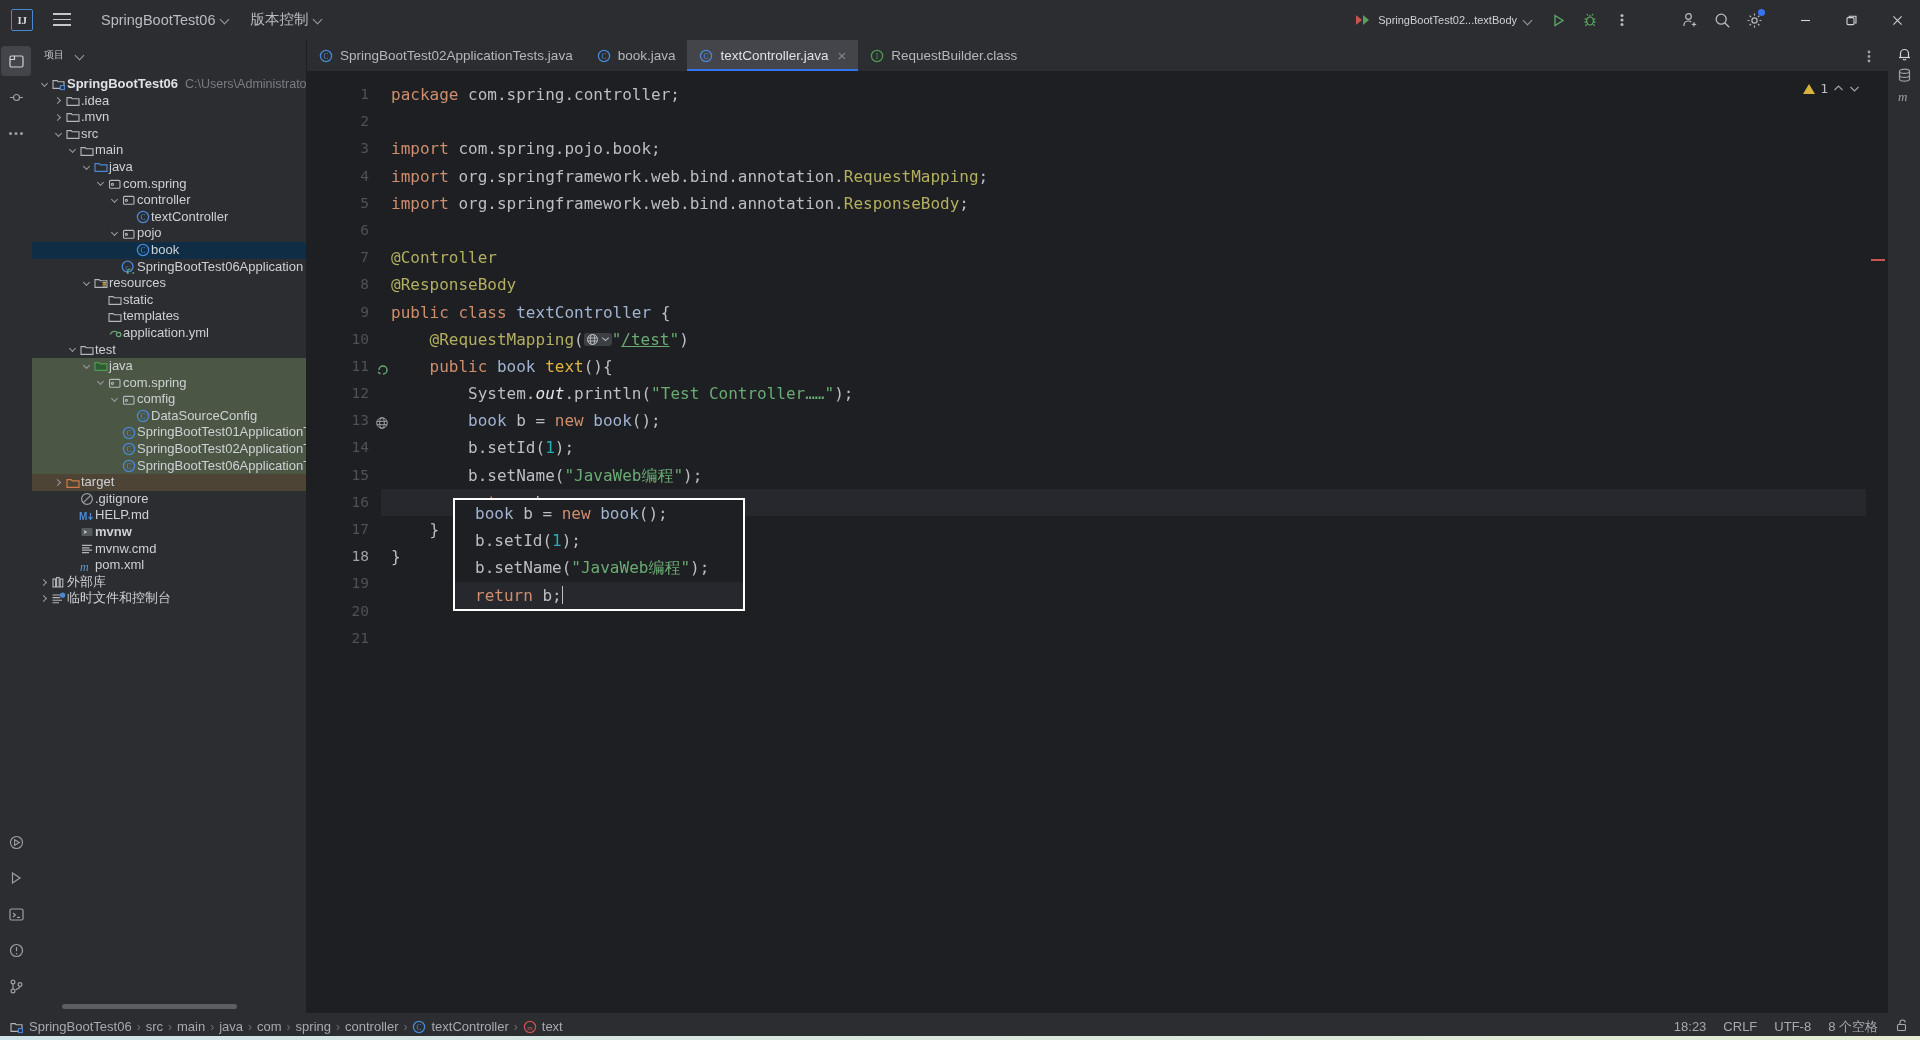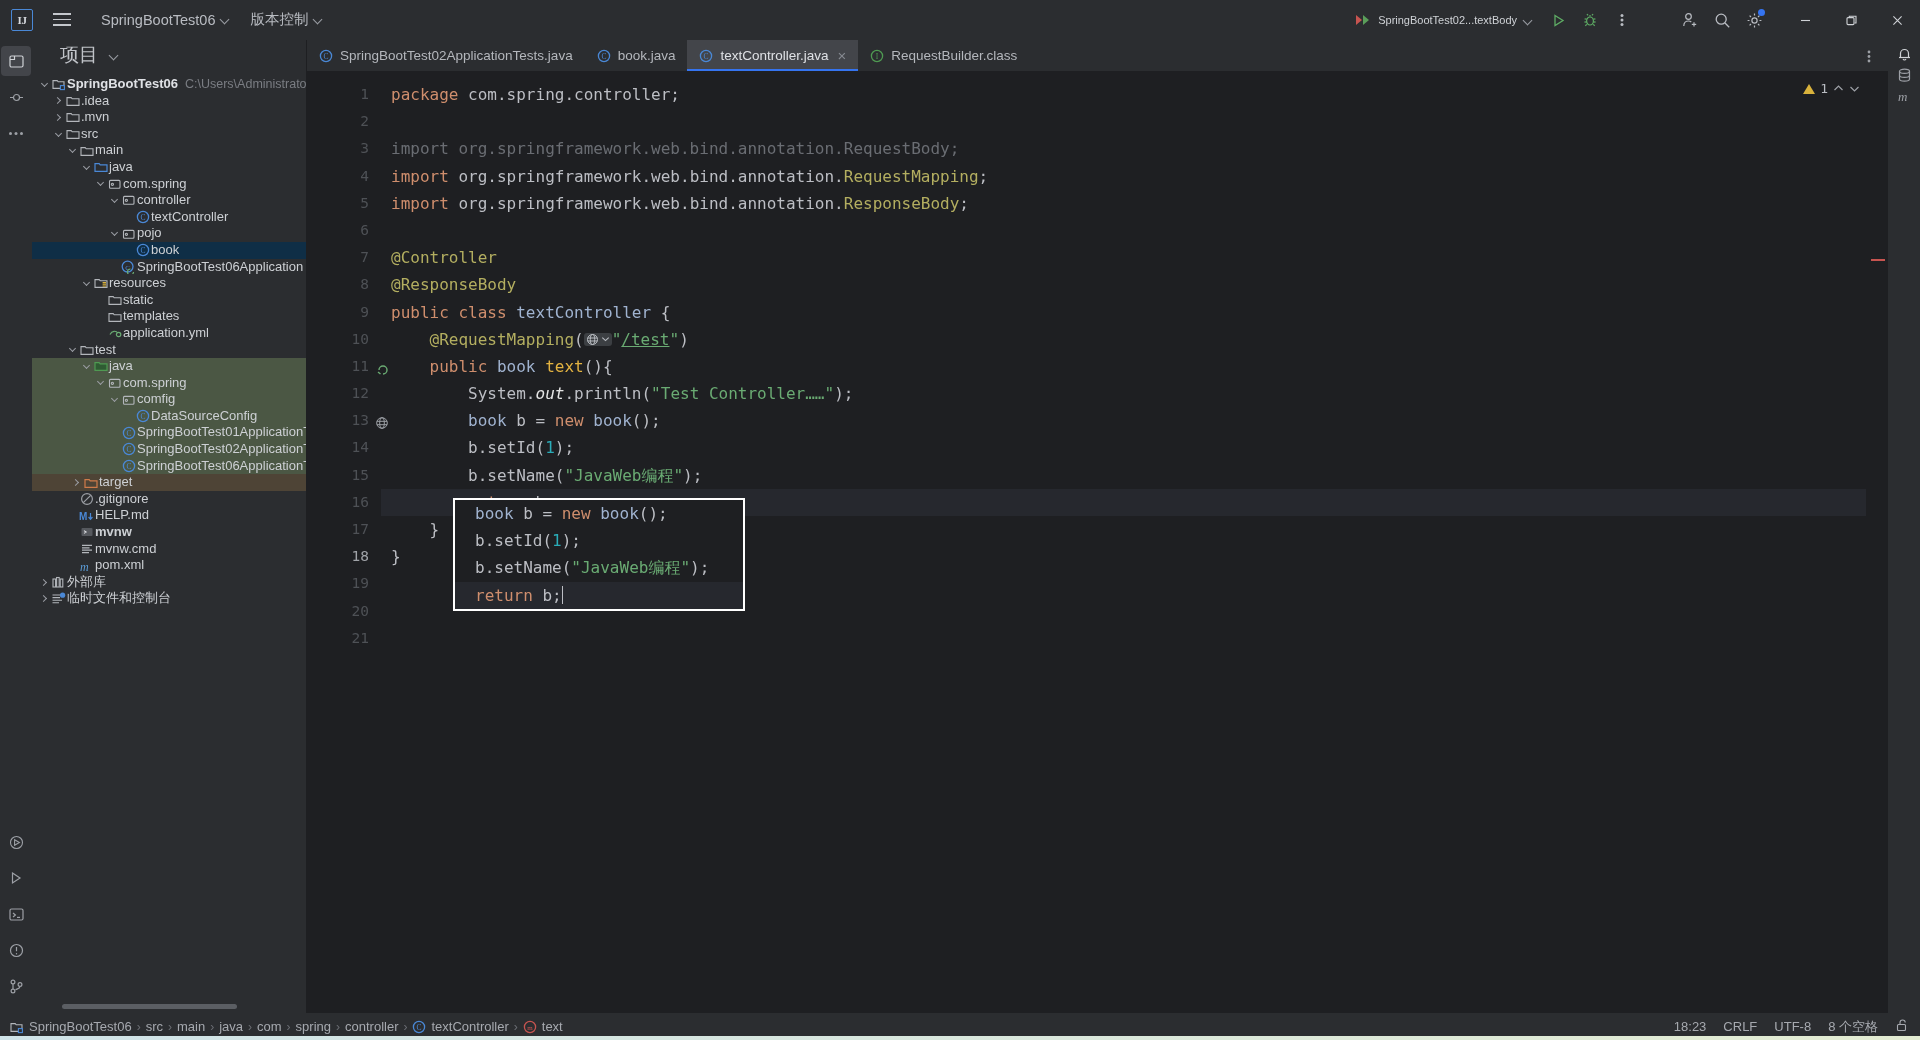--- a/index.html
+++ b/index.html
@@ -58,22 +58,22 @@
     align-items:center; padding-top:6px; flex:0 0 32px; position:relative; }
   .stripe .sp-btn { width:30px; height:30px; display:flex; align-items:center;
     justify-content:center; margin-bottom:6px; cursor:pointer; border-radius:4px; }
   .stripe .sp-btn.active { background:#43454a; }
   .stripe-bottom { position:absolute; bottom:6px; left:0; width:32px;
     display:flex; flex-direction:column; align-items:center; }
 
   
   .projpanel { width:275px; flex:0 0 275px; background:#2b2d30; display:flex;
     flex-direction:column; border-right:1px solid #1e1f22; position:relative; }
-  .pp-header { height:30px; display:flex; align-items:center; padding-left:28px; gap:12px;
-    font-size:19px; color:#c0c3c8; }
+  .pp-header { height:30px; display:flex; align-items:center; padding-left:12px; gap:12px;
+    font-size:10px; color:#c0c3c8; }
   .pp-tree { flex:1 1 auto; overflow:hidden; padding-top:6px; font-size:13px; position:relative;}
   .trow { height:16.6px; display:flex; align-items:center; white-space:nowrap;
     cursor:pointer; position:relative; padding-right:4px; color:#cdd0d4; line-height:16.6px;}
   .trow .arrow { width:12px; flex:0 0 12px; display:flex; align-items:center; justify-content:center; }
   .trow .arrow i { display:block; width:5px; height:5px;
     border-right:1.3px solid #9a9da3; border-bottom:1.3px solid #9a9da3; }
   .arrow.collapsed i { transform: rotate(-45deg); margin-left:-1px; }
   .arrow.expanded i { transform: rotate(45deg); margin-top:-2px; }
   .ticon { width:17px; flex:0 0 17px; display:flex; align-items:center; justify-content:center; }
   .tlabel { font-size:13px; }
@@ -625,21 +625,21 @@
             <span class="ticon">
               <span style="display: inline-flex; align-items: center;">
                 <svg width="14" height="14" viewBox="0 0 14 14">
                   <circle cx="7" cy="7" r="5.6" fill="none" stroke="#4a88d6" stroke-width="1.3"></circle>
                   <text x="7" y="10" font-size="7.5" fill="#4a88d6" text-anchor="middle" font-family="serif">C</text>
                 </svg>
               </span>
             </span>
             <span class="tlabel">SpringBootTest06ApplicationTes</span>
           </div>
-          <div class="trow targetscope" style="padding-left: 38px;">
+          <div class="trow targetscope" style="padding-left: 20px;">
             <span class="arrow collapsed">
               <i></i>
             </span>
             <span class="ticon">
               <span style="display: inline-flex; align-items: center;">
                 <svg width="14" height="14" viewBox="0 0 14 14" fill="none" stroke="#cf7b4a" stroke-width="1.2">
                   <path d="M1 3.6 h4.2 l1 1.2 H13 v6.6 H1 Z"></path>
                 </svg>
               </span>
             </span>
@@ -811,21 +811,21 @@
             <div class="gline">16</div>
             <div class="gline">17</div>
             <div class="gline cur">18</div>
             <div class="gline">19</div>
             <div class="gline">20</div>
             <div class="gline">21</div>
           </div>
         <div class="codelines" id="code-root">
             <div class="cline"><span class="kw">package </span><span class="plain">com.spring.controller;</span></div>
             <div class="cline">&nbsp;</div>
-            <div class="cline"><span class="dim">import org.springframework.web.bind.annotation.RequestBody;</span></div>
+            <div class="cline"><span class="kw">import </span><span class="plain">com.spring.pojo.book;</span></div>
             <div class="cline"><span class="kw">import </span><span class="plain">org.springframework.web.bind.annotation.</span><span class="ann">RequestMapping</span><span class="plain">;</span></div>
             <div class="cline"><span class="kw">import </span><span class="plain">org.springframework.web.bind.annotation.</span><span class="ann">ResponseBody</span><span class="plain">;</span></div>
             <div class="cline">&nbsp;</div>
             <div class="cline"><span class="ann">@Controller</span></div>
             <div class="cline"><span class="ann">@ResponseBody</span></div>
             <div class="cline"><span class="kw">public class </span><span class="typ">textController</span><span class="plain"> {</span></div>
             <div class="cline"><span class="ann">    @RequestMapping</span><span class="plain">(</span><span class="globe-chip"><svg width="13" height="13" viewBox="0 0 13 13" stroke="#b9bcc2" stroke-width="1" fill="none">
                   <circle cx="6.5" cy="6.5" r="5"></circle>
                   <ellipse cx="6.5" cy="6.5" rx="2.2" ry="5"></ellipse>
                   <path d="M1.7 5 H11.3 M1.7 8 H11.3"></path>

